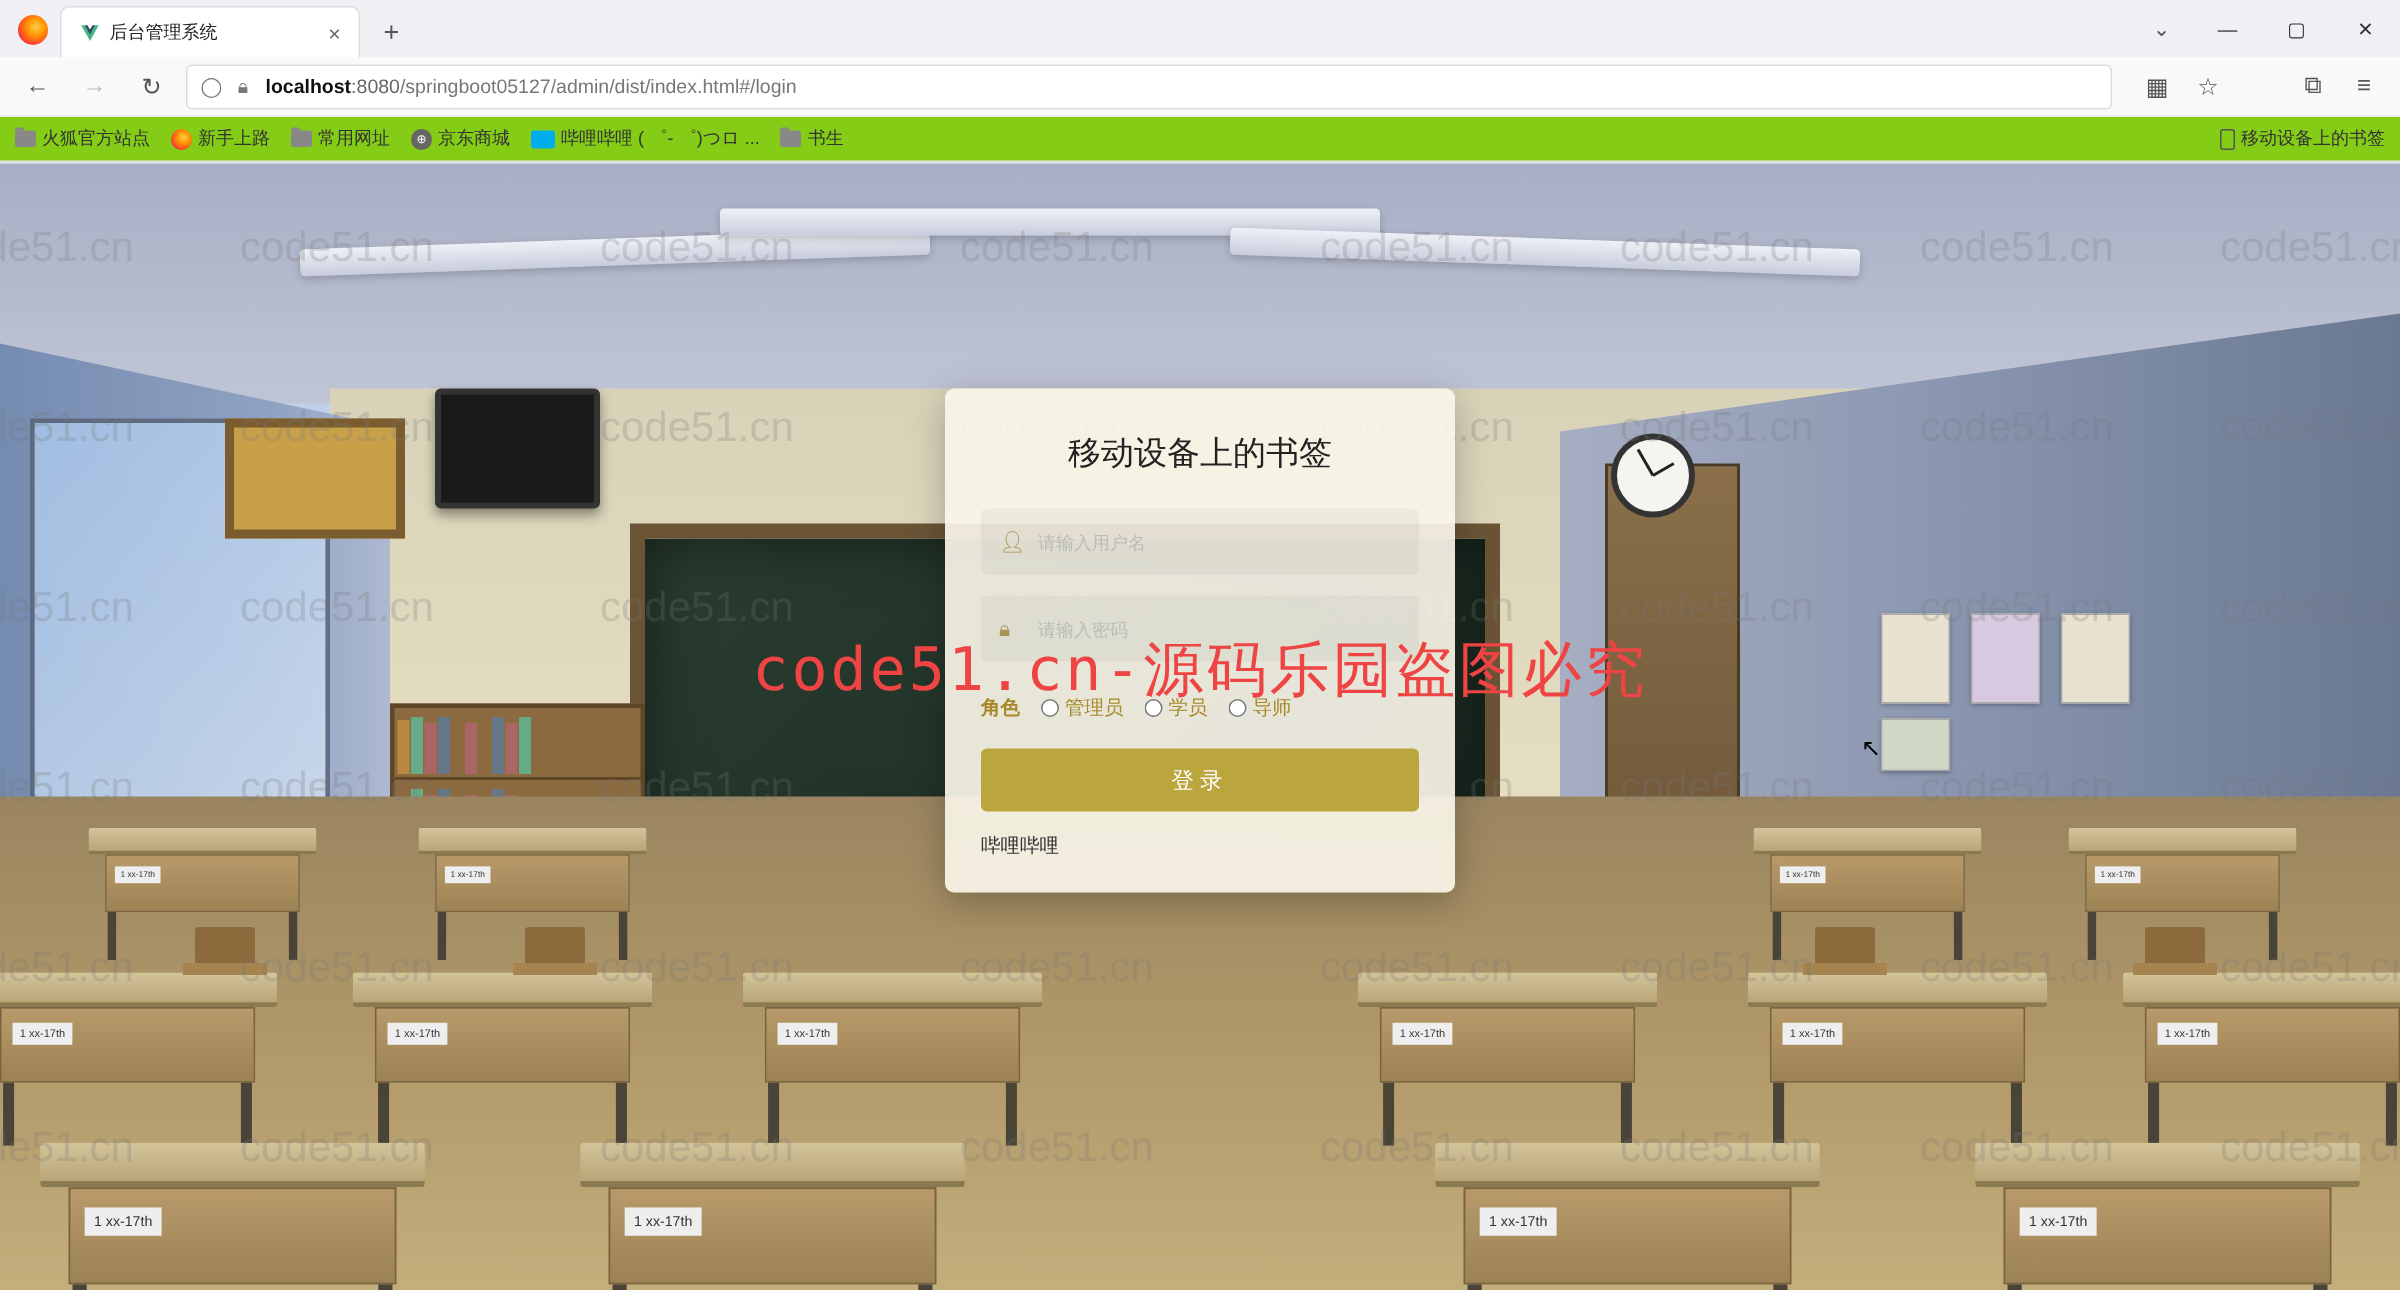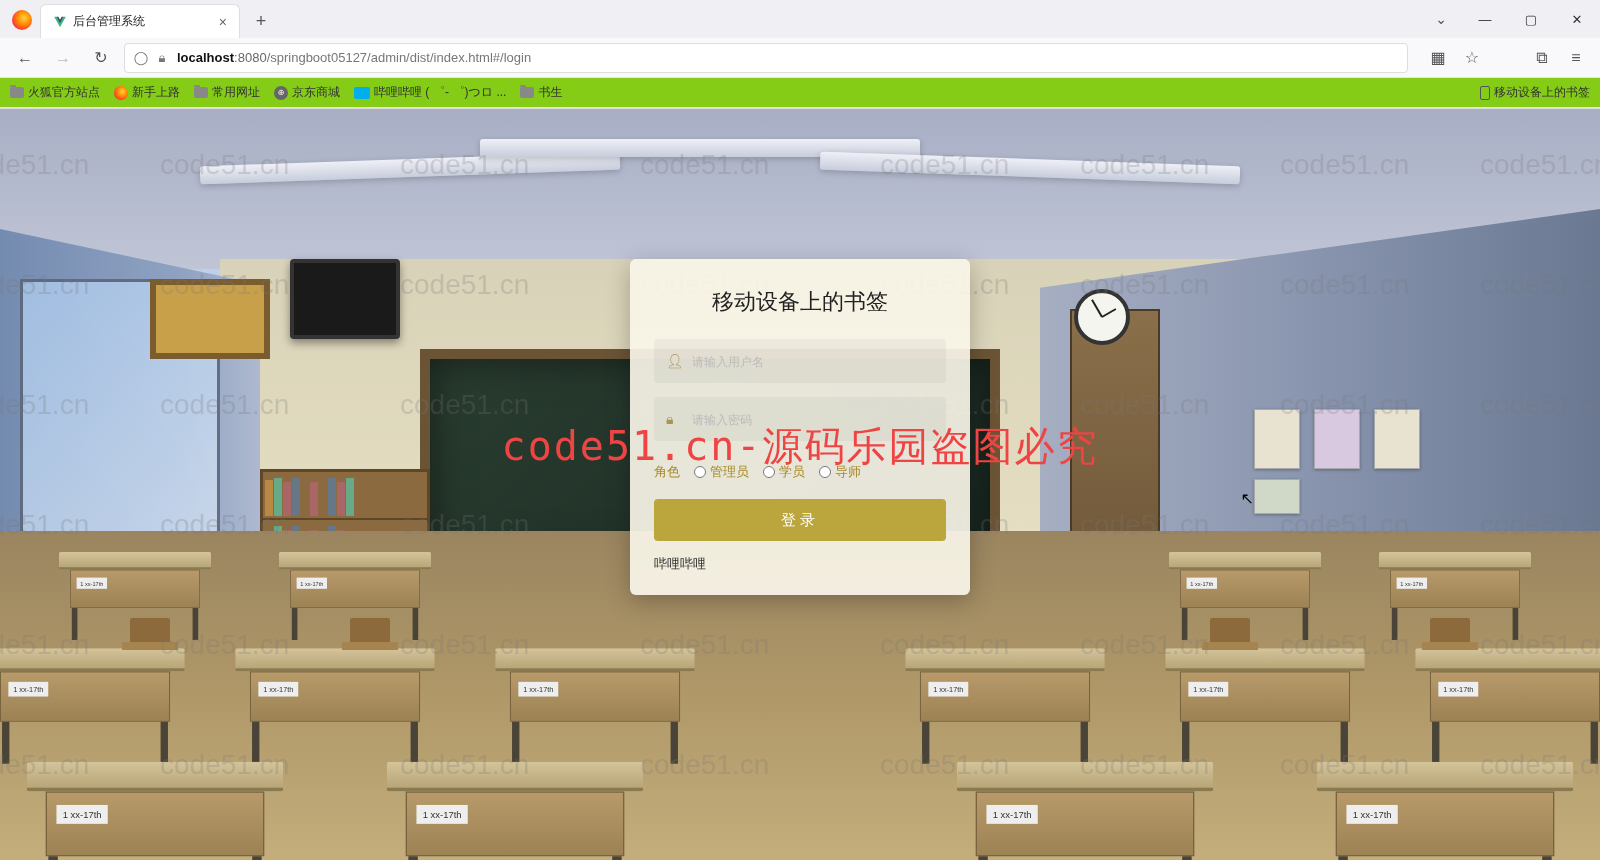--- a/index.html
+++ b/index.html
@@ -92,21 +92,21 @@
 .wm-red { position: absolute; top: 310px; left: 0; right: 0; text-align: center; font-size: 40px; color: #ef4444; font-weight: 500; letter-spacing: 2px; z-index: 20; font-family: "SimHei", monospace; }
 
 
 .login-panel { position: absolute; top: 150px; left: 50%; transform: translateX(-50%); width: 340px; background: rgba(248,245,232,0.92); border-radius: 6px; padding: 28px 24px 22px; box-shadow: 0 6px 24px rgba(0,0,0,.25); z-index: 10; }
 .login-title { text-align: center; font-size: 22px; color: #222; font-family: "SimSun","宋体",serif; margin-bottom: 22px; font-weight: 500; }
 .login-input { position: relative; height: 44px; background: rgba(0,0,0,0.04); border-radius: 4px; margin-bottom: 14px; display: flex; align-items: center; padding: 0 12px; }
 .login-input .ico { width: 16px; color: #a99454; margin-right: 10px; font-size: 14px; }
 .login-input input { flex: 1; border: none; background: transparent; outline: none; font-size: 13px; color: #333; }
 .login-input input::placeholder { color: #bbb; font-size: 12px; }
 .role-row { display: flex; align-items: center; gap: 14px; margin: 22px 0 18px; font-size: 13px; }
-.role-label { color: #a88928; font-weight: 400; }
+.role-label { color: #a88928; font-weight: 700; }
 .role-opt { display: flex; align-items: center; gap: 4px; color: #a88928; cursor: pointer; }
 .role-opt input { accent-color: #a88928; width: 12px; height: 12px; }
 .login-btn { width: 100%; height: 42px; background: #bba63e; border: none; border-radius: 4px; color: #fff; font-size: 15px; cursor: pointer; letter-spacing: 4px; }
 .register-link { margin-top: 14px; font-size: 13px; color: #333; cursor: pointer; }
 
 .cursor-img { position: absolute; top: 380px; right: 346px; font-size: 16px; color: #000; z-index: 30; pointer-events: none; }
 </style>
 </head>
 <body>
 

